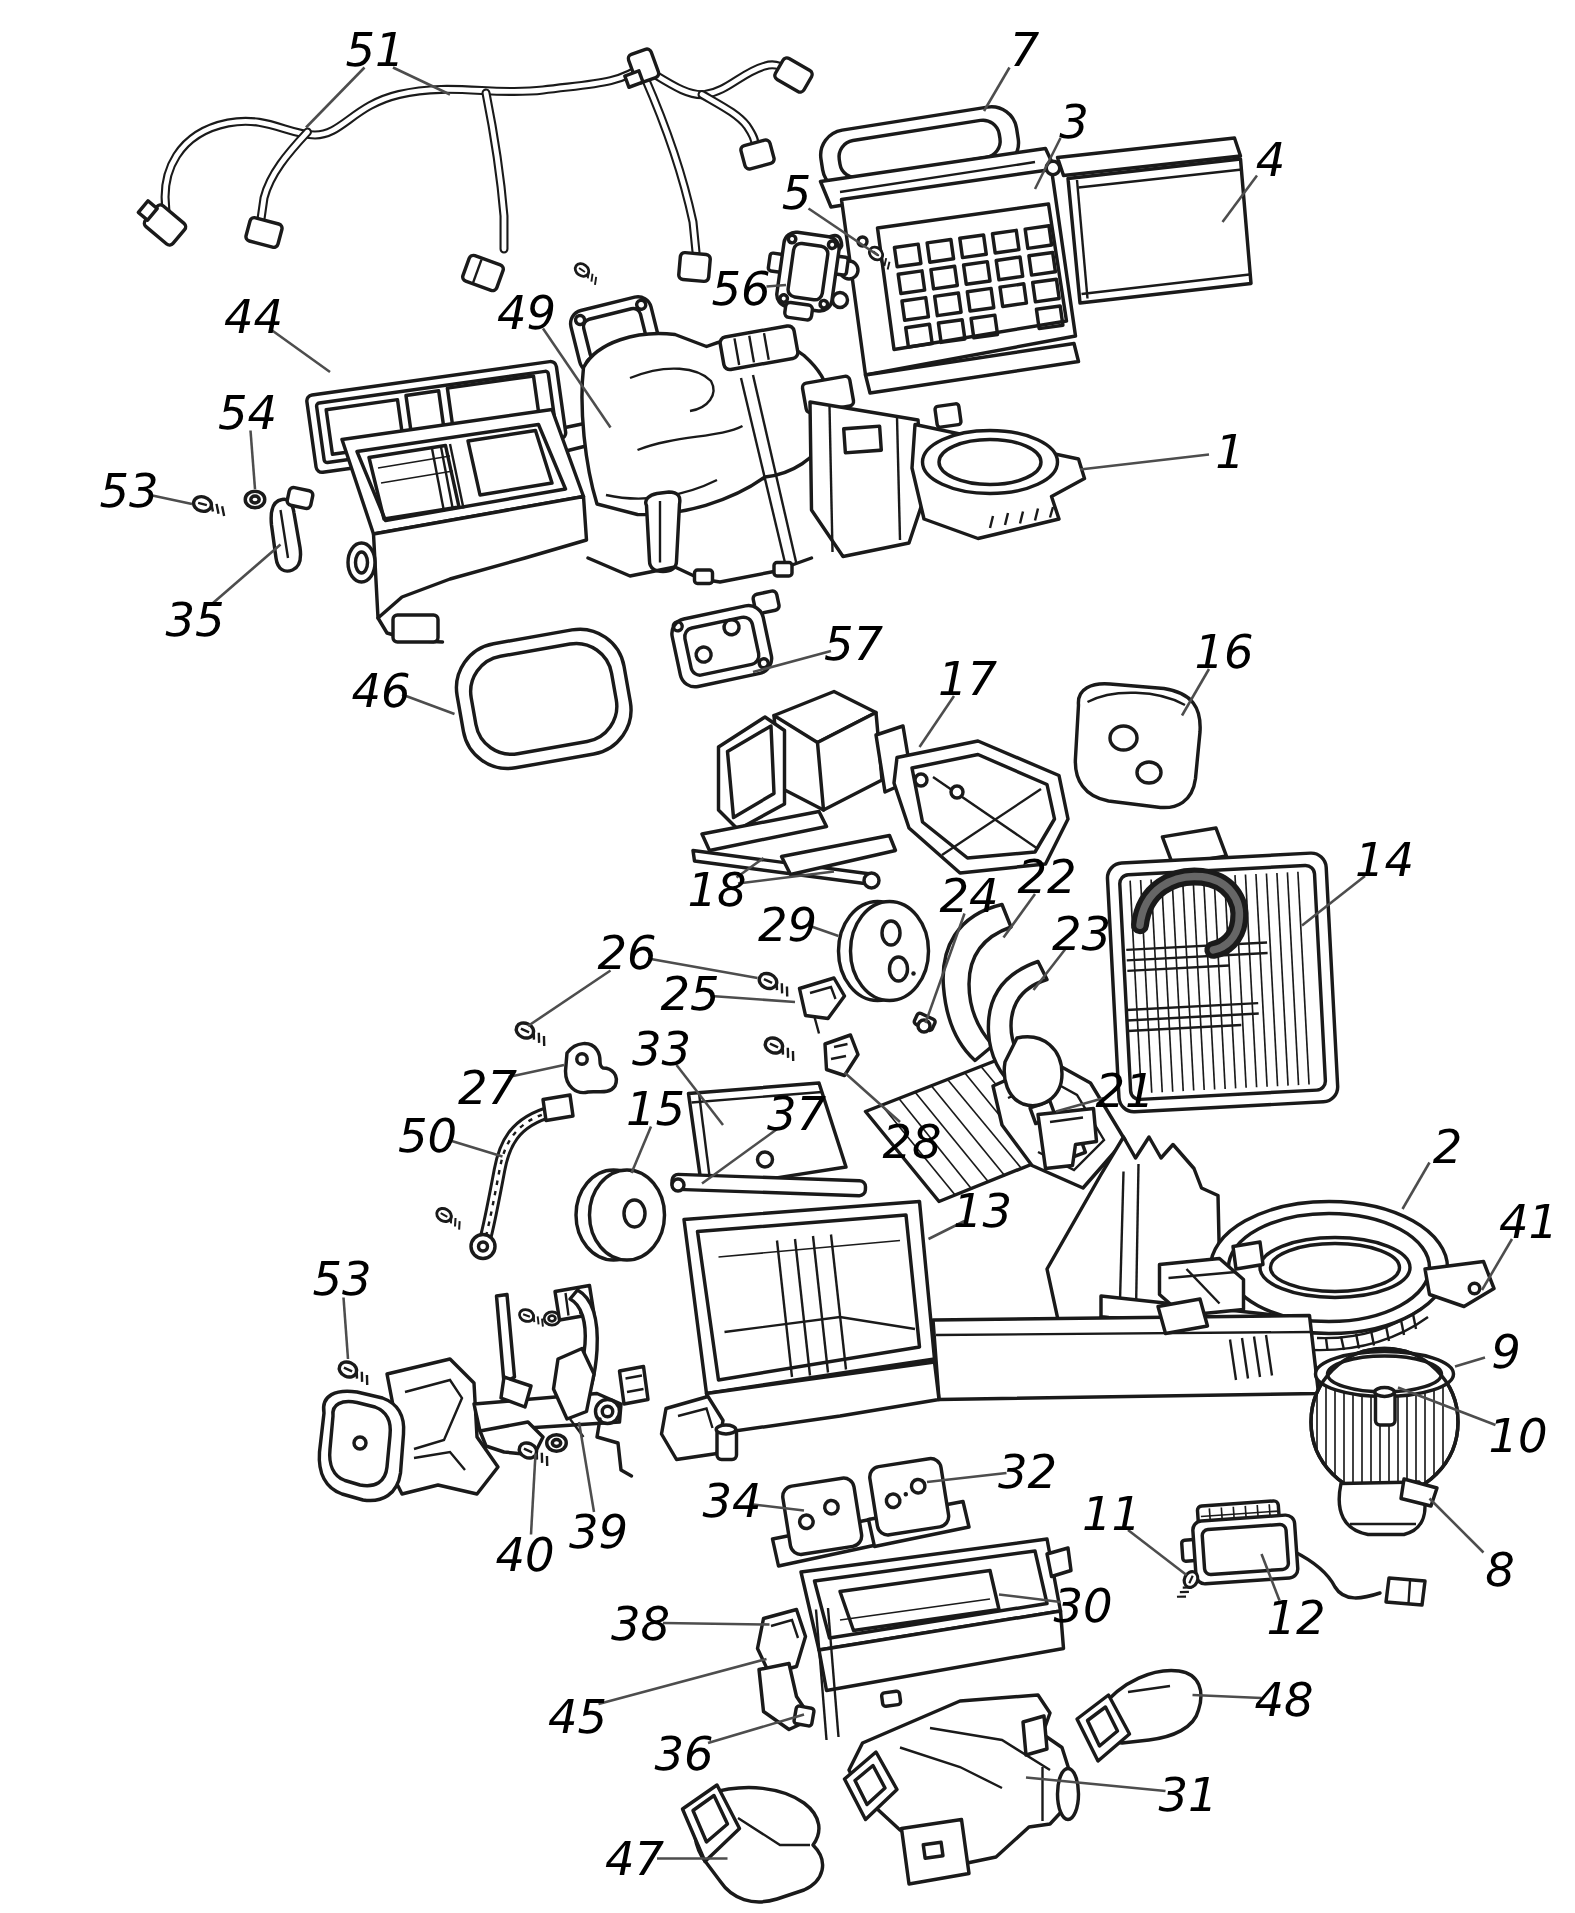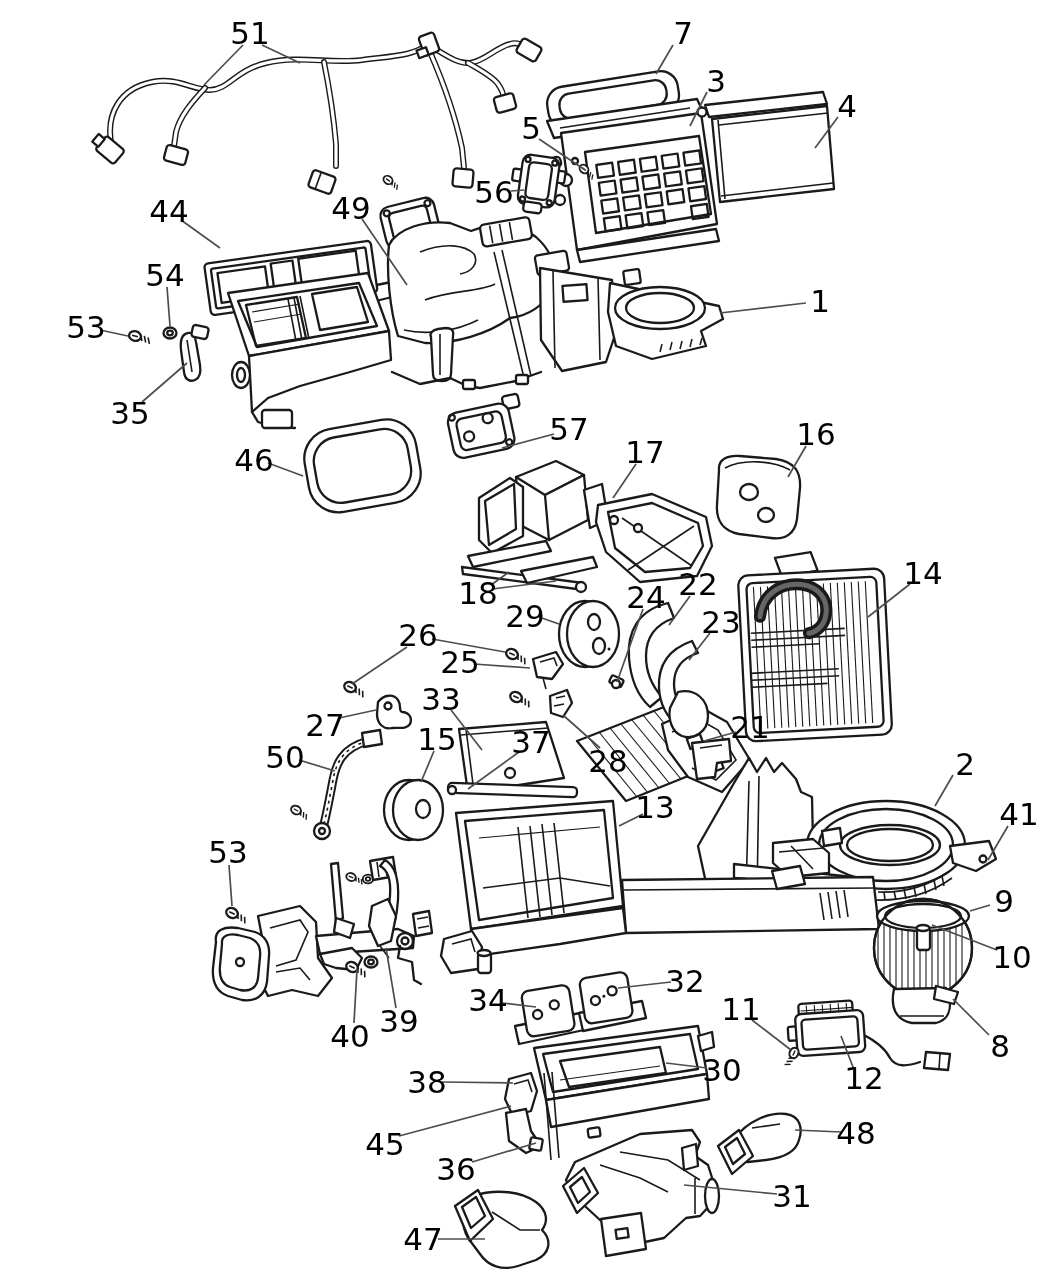--- a/index.html
+++ b/index.html
@@ -1,17 +1,17 @@
 <!DOCTYPE html>
 <html><head>
 <meta charset="utf-8">
 <style>
   html,body{margin:0;padding:0;background:#ffffff;}
   .stage{position:relative;width:1050px;height:1275px;background:#ffffff;overflow:hidden;
-         font-family:"DejaVu Sans",sans-serif;}
+         font-family:"DejaVu Sans",sans-serif;font-style:italic;}
   svg{position:absolute;left:0;top:0;}
   
   .p{fill:#ffffff;stroke:#1a1a1a;stroke-width:2.3;stroke-linejoin:round;stroke-linecap:round;}
   .l{fill:none;stroke:#1a1a1a;stroke-width:2.3;stroke-linejoin:round;stroke-linecap:round;}
   .t{fill:none;stroke:#1a1a1a;stroke-width:1.1;}
   .t2{fill:none;stroke:#1a1a1a;stroke-width:1.6;}
   .wire{fill:none;stroke:#1a1a1a;stroke-width:6;stroke-linecap:round;}
   .wirein{fill:none;stroke:#ffffff;stroke-width:3.2;stroke-linecap:round;}
   .tube{fill:none;stroke:#1a1a1a;stroke-width:12;stroke-linecap:round;}
   .tubein{fill:none;stroke:#666666;stroke-width:5;stroke-linecap:round;}

